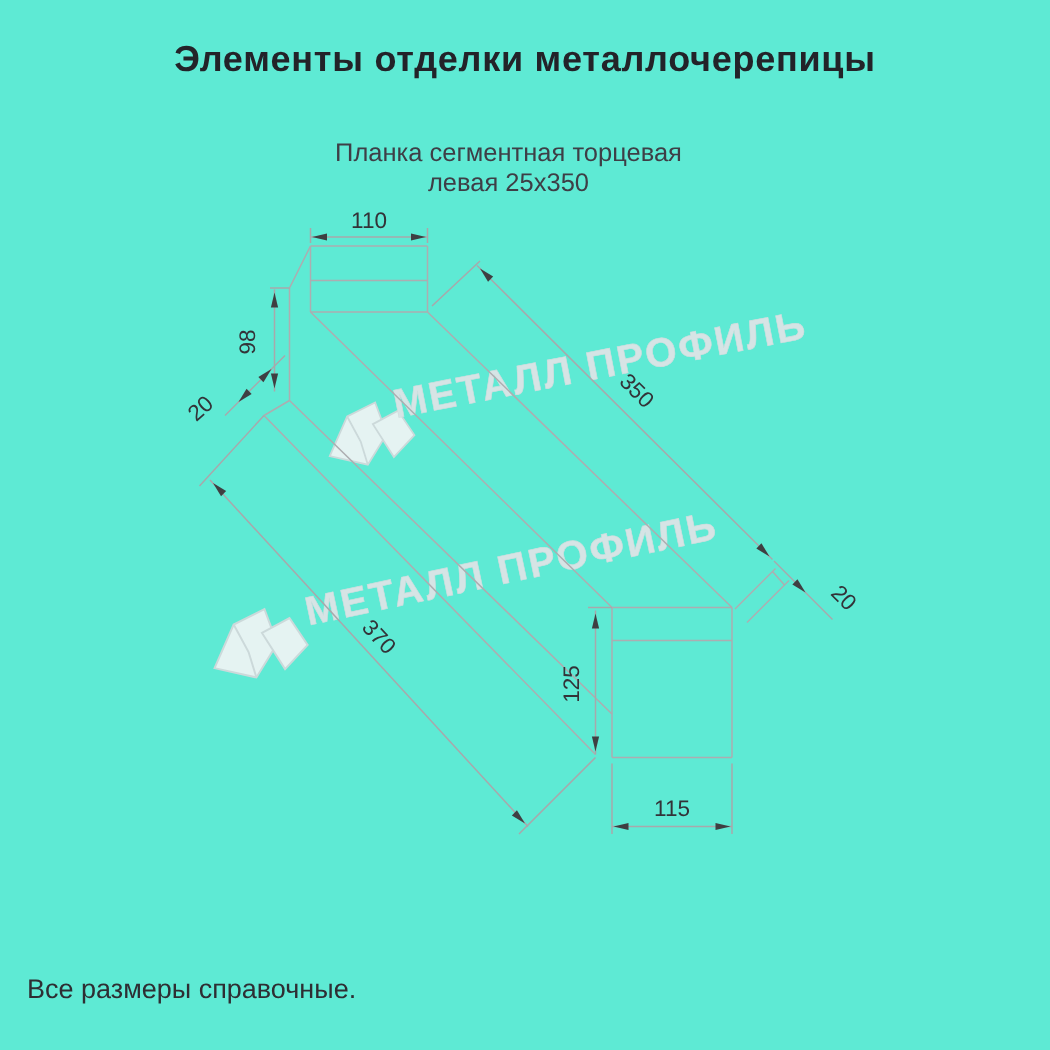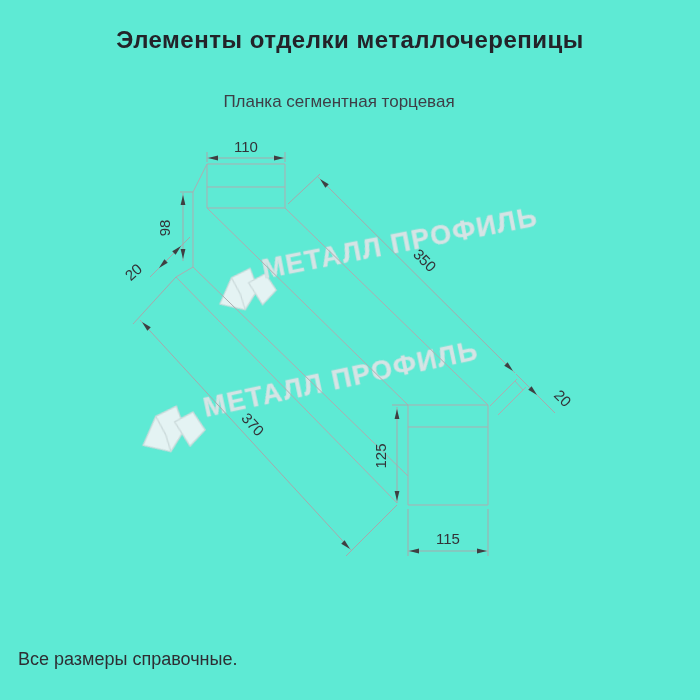--- a/index.html
+++ b/index.html
@@ -22,20 +22,21 @@
 </style>
 </head>
 <body>
 
 <div class="page">
 
   <div class="title">Элементы отделки металлочерепицы</div>
 
   <div class="subtitle">
     <div>Планка сегментная торцевая</div>
+    <div>левая 25x350</div>
   </div>
 
   <svg class="drawing-svg" id="drawing" viewBox="0 0 700 700">
       <g opacity="0.9">
         <g transform="translate(248,291) rotate(-10) scale(1)">
           <polygon class="wmlogo" points="-30,8 -14,-16 6,-22 10,0 -6,18"></polygon>
           <polygon class="wmlogo" points="2,-8 20,-14 28,4 12,16"></polygon>
           <polyline class="wmlogo" fill="none" points="-14,-16 -8,2 -6,18"></polyline>
         </g>
         <text class="wmtext" x="0" y="9" text-anchor="middle" transform="translate(400,243) rotate(-11)">МЕТАЛЛ ПРОФИЛЬ</text>

